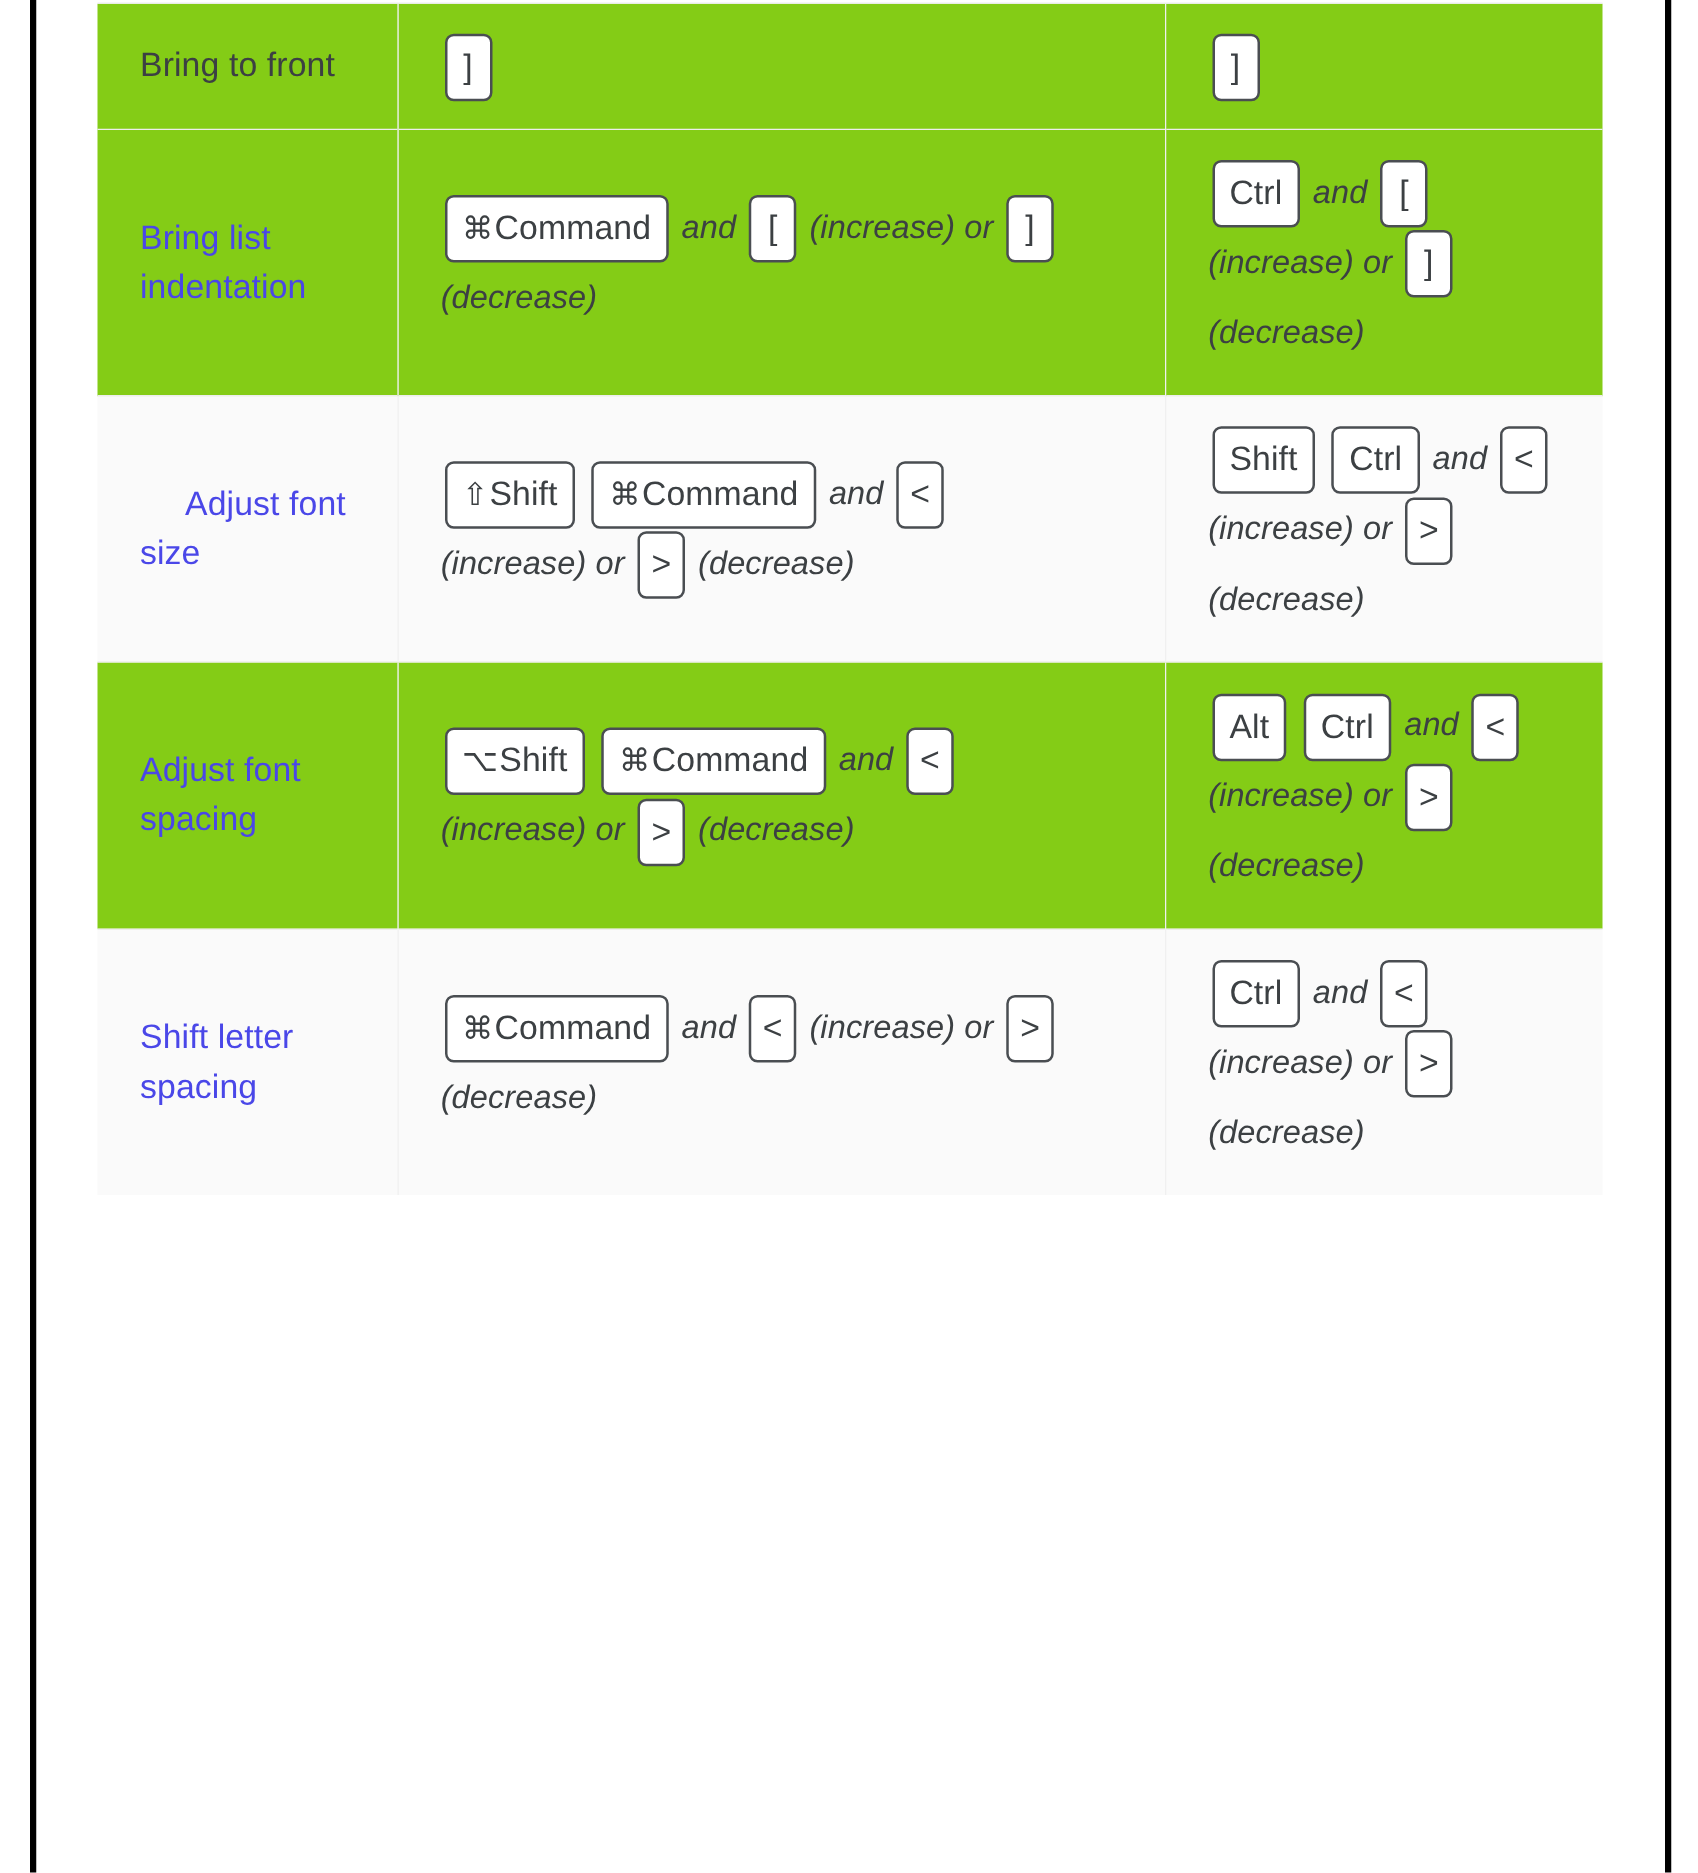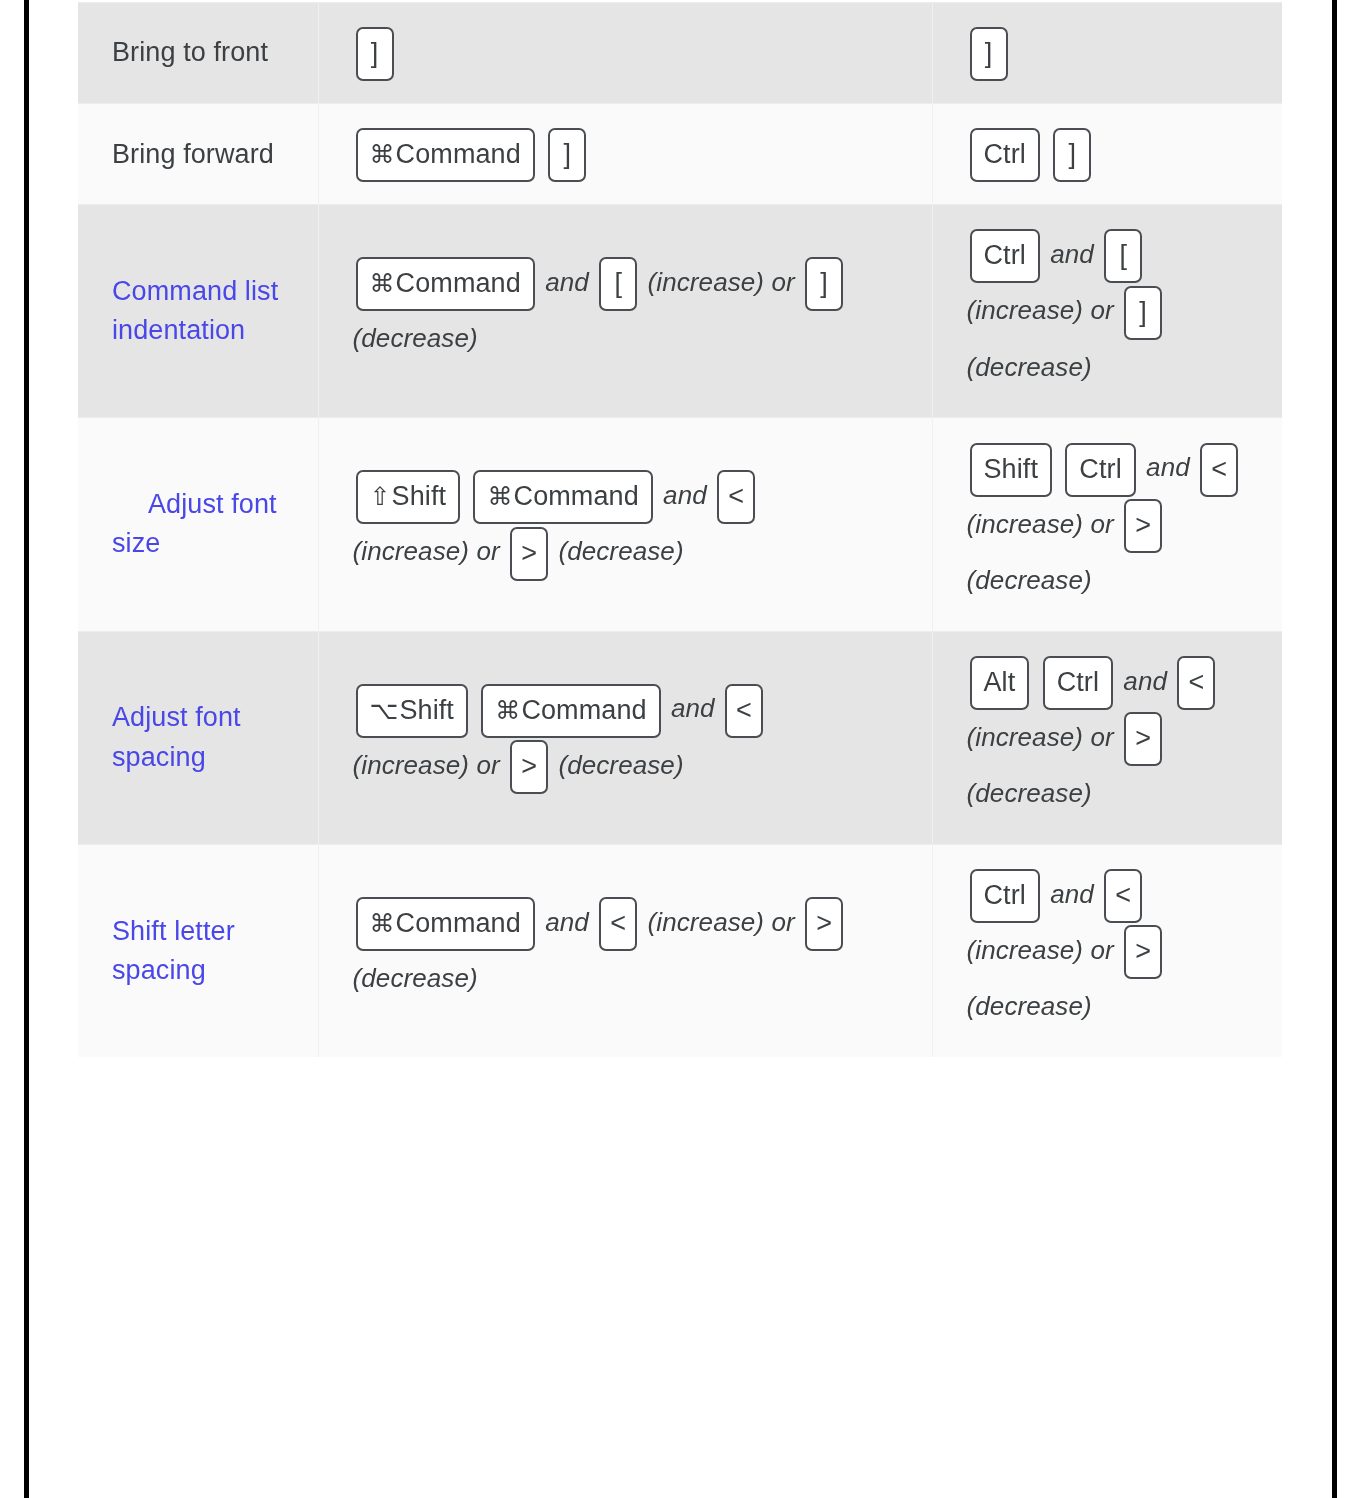--- a/index.html
+++ b/index.html
@@ -44,21 +44,21 @@
   }
 
   table.shortcut-table colgroup col.c-action { width: 240px; }
   table.shortcut-table colgroup col.c-mac    { width: 614px; }
   table.shortcut-table colgroup col.c-win    { width: 350px; }
 
   tr.row td {
     vertical-align: middle;
     padding: 22px 26px 22px 34px;
     border-top: 1px solid #ededed;
-    background: #e5e5e5;
+    background: #84cc16;
   }
   tr.row.shaded td {
     background: #fafafa;
   }
   tr.row td.col-action {
     padding-left: 34px;
     padding-right: 18px;
   }
   tr.row td.col-mac,
   tr.row td.col-win {
@@ -127,31 +127,22 @@
     <tbody id="table-body">
         <tr class="row">
           <td class="col-action"><span class="action-label">Bring to front</span></td>
           <td class="col-mac">
             <div class="combo"><span class="kbd narrow"><span>]</span></span> </div>
           </td>
           <td class="col-win">
             <div class="combo"><span class="kbd narrow"><span>]</span></span> </div>
           </td>
         </tr>
-        <tr class="row shaded">
-          <td class="col-action"><span class="action-label">Bring forward</span></td>
-          <td class="col-mac">
-            <div class="combo"><span class="kbd"><span class="modsym">⌘</span><span>Command</span></span> <span class="kbd narrow"><span>]</span></span> </div>
-          </td>
-          <td class="col-win">
-            <div class="combo"><span class="kbd"><span>Ctrl</span></span> <span class="kbd narrow"><span>]</span></span> </div>
-          </td>
-        </tr>
         <tr class="row">
-          <td class="col-action"><a class="action-label link" href="#" style="text-decoration: none;">Command list indentation</a></td>
+          <td class="col-action"><a class="action-label link" href="#" style="text-decoration: none;">Bring list indentation</a></td>
           <td class="col-mac">
             <div class="combo"><span class="kbd"><span class="modsym">⌘</span><span>Command</span></span> <span class="txt">and</span> <span class="kbd narrow"><span>[</span></span> <span class="txt">(increase) or</span> <span class="kbd narrow"><span>]</span></span> <span class="txt">(decrease)</span> </div>
           </td>
           <td class="col-win">
             <div class="combo"><span class="kbd"><span>Ctrl</span></span> <span class="txt">and</span> <span class="kbd narrow"><span>[</span></span> <span class="txt">(increase) or</span> <span class="kbd narrow"><span>]</span></span> <span class="txt">(decrease)</span> </div>
           </td>
         </tr>
         <tr class="row shaded">
           <td class="col-action"><a class="action-label link" href="#" style="text-decoration: none; margin-left: 36px;">Adjust font size</a></td>
           <td class="col-mac">

